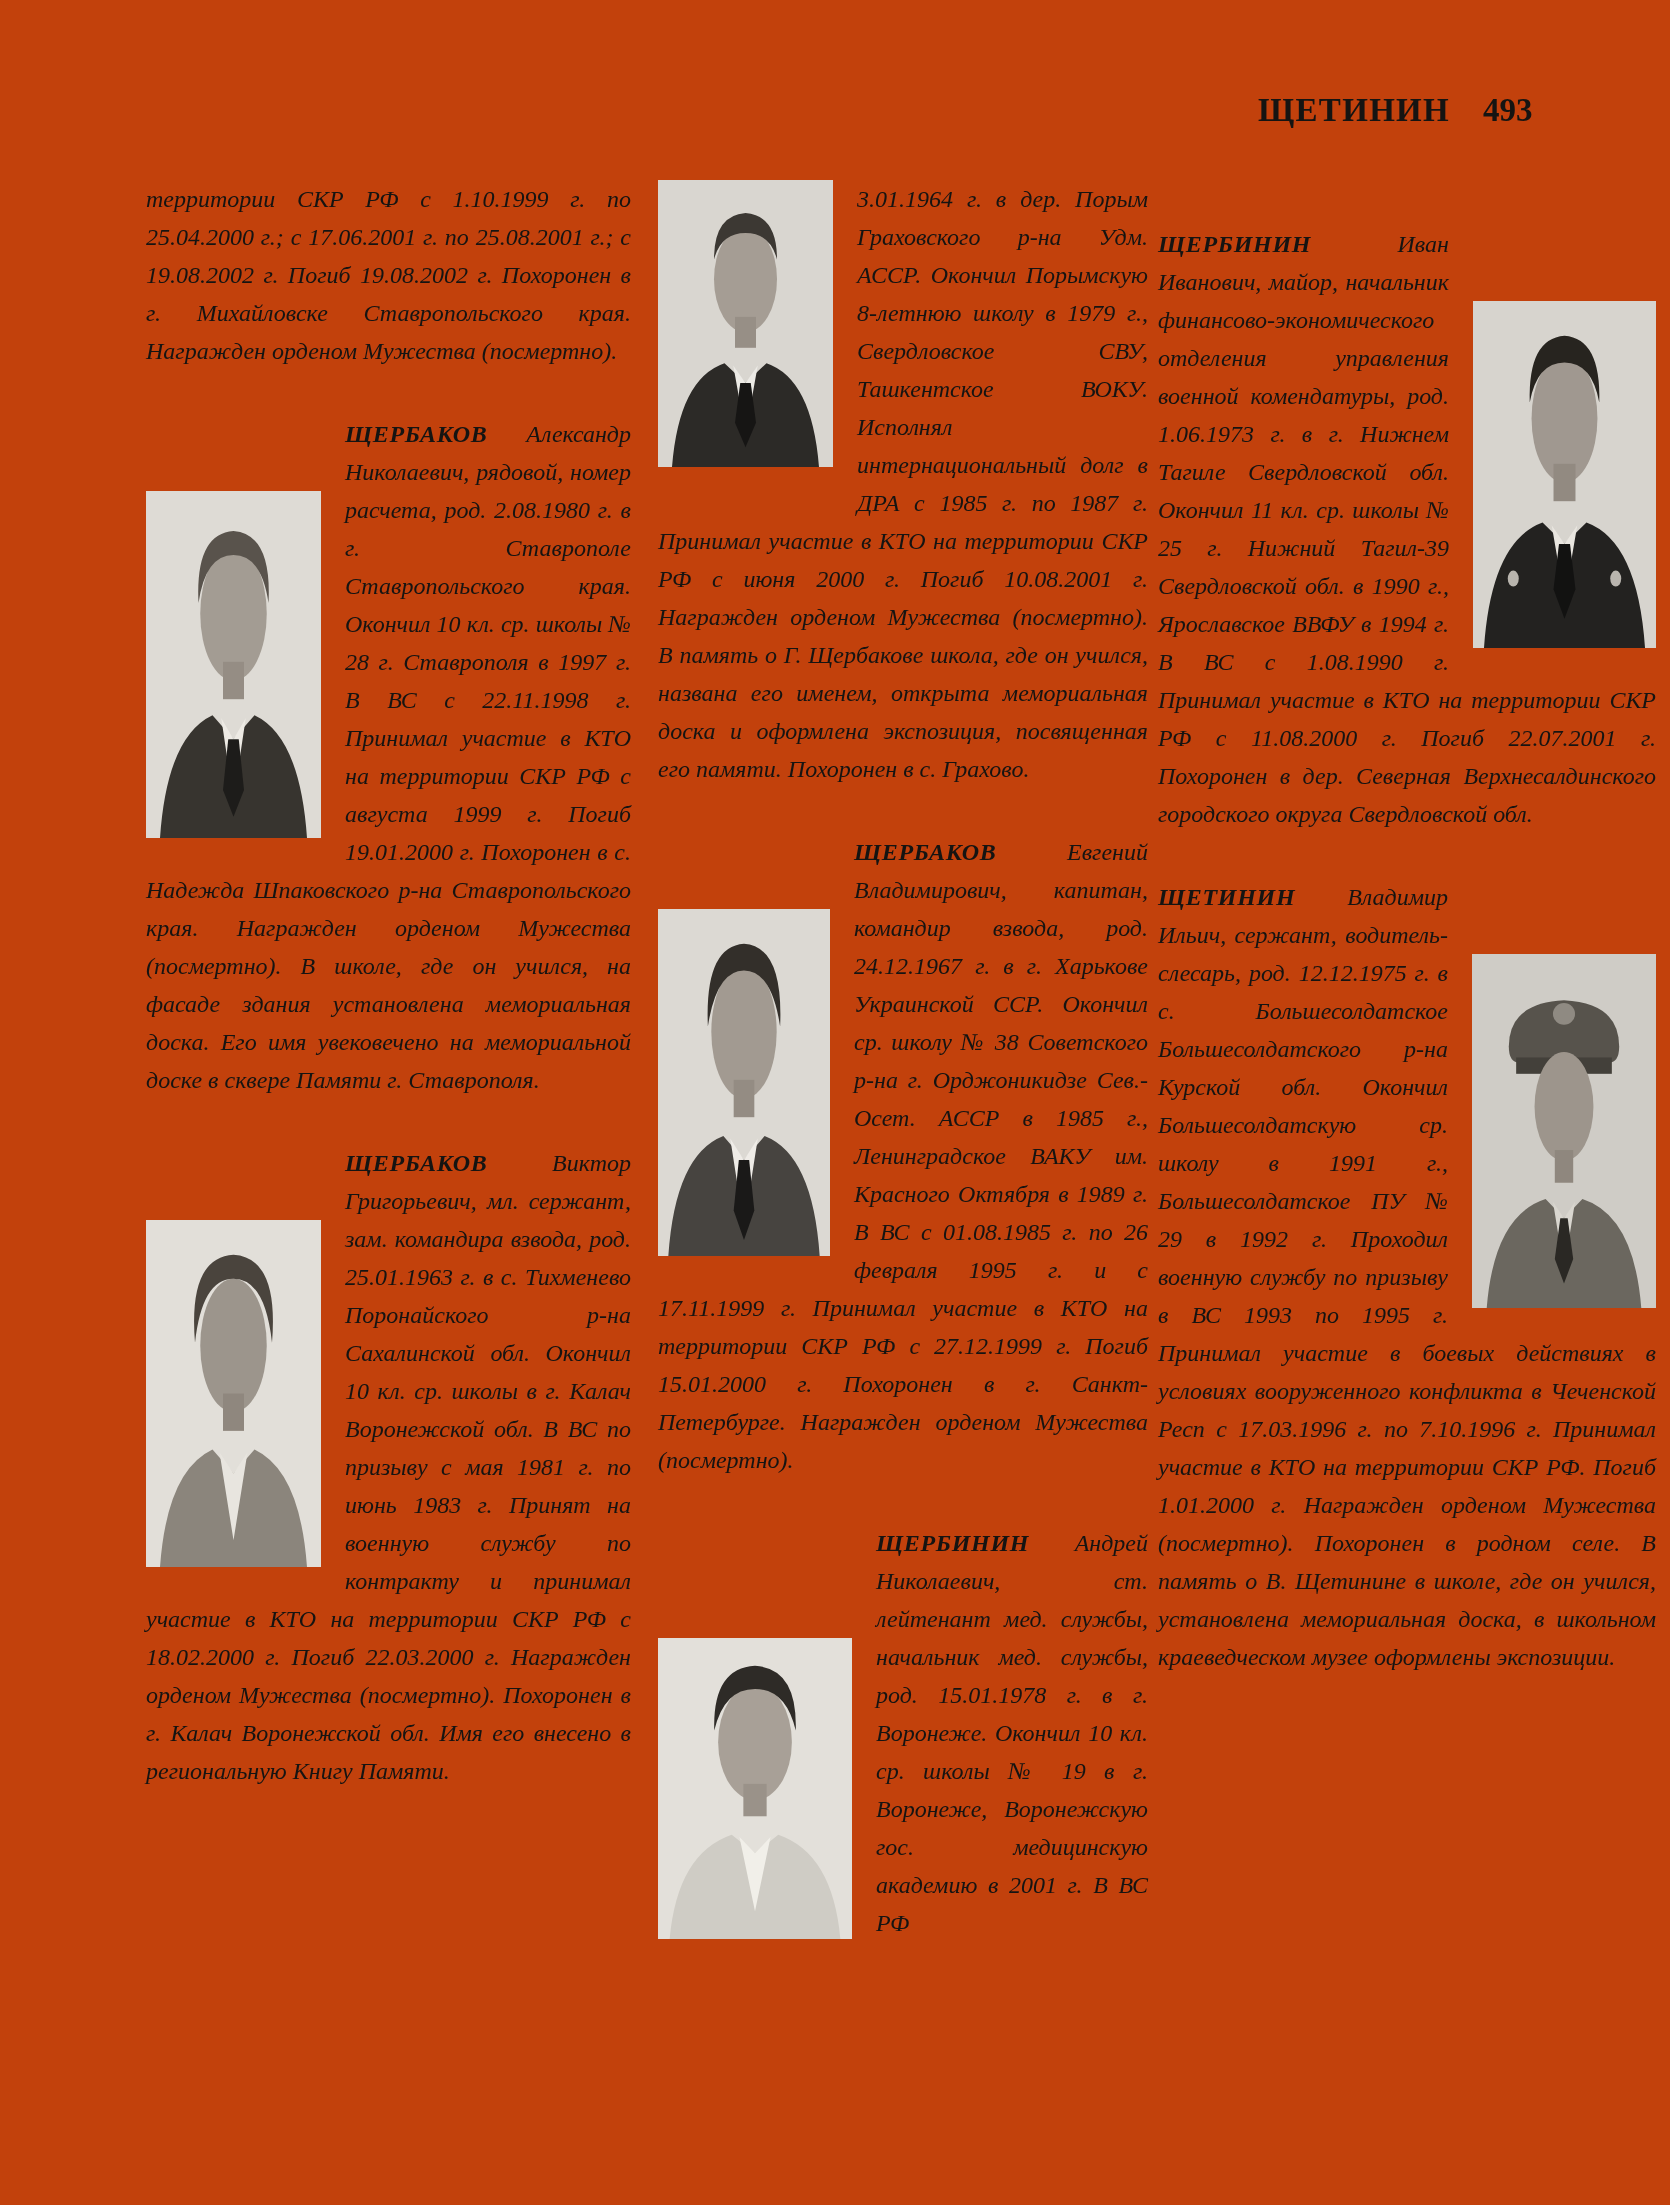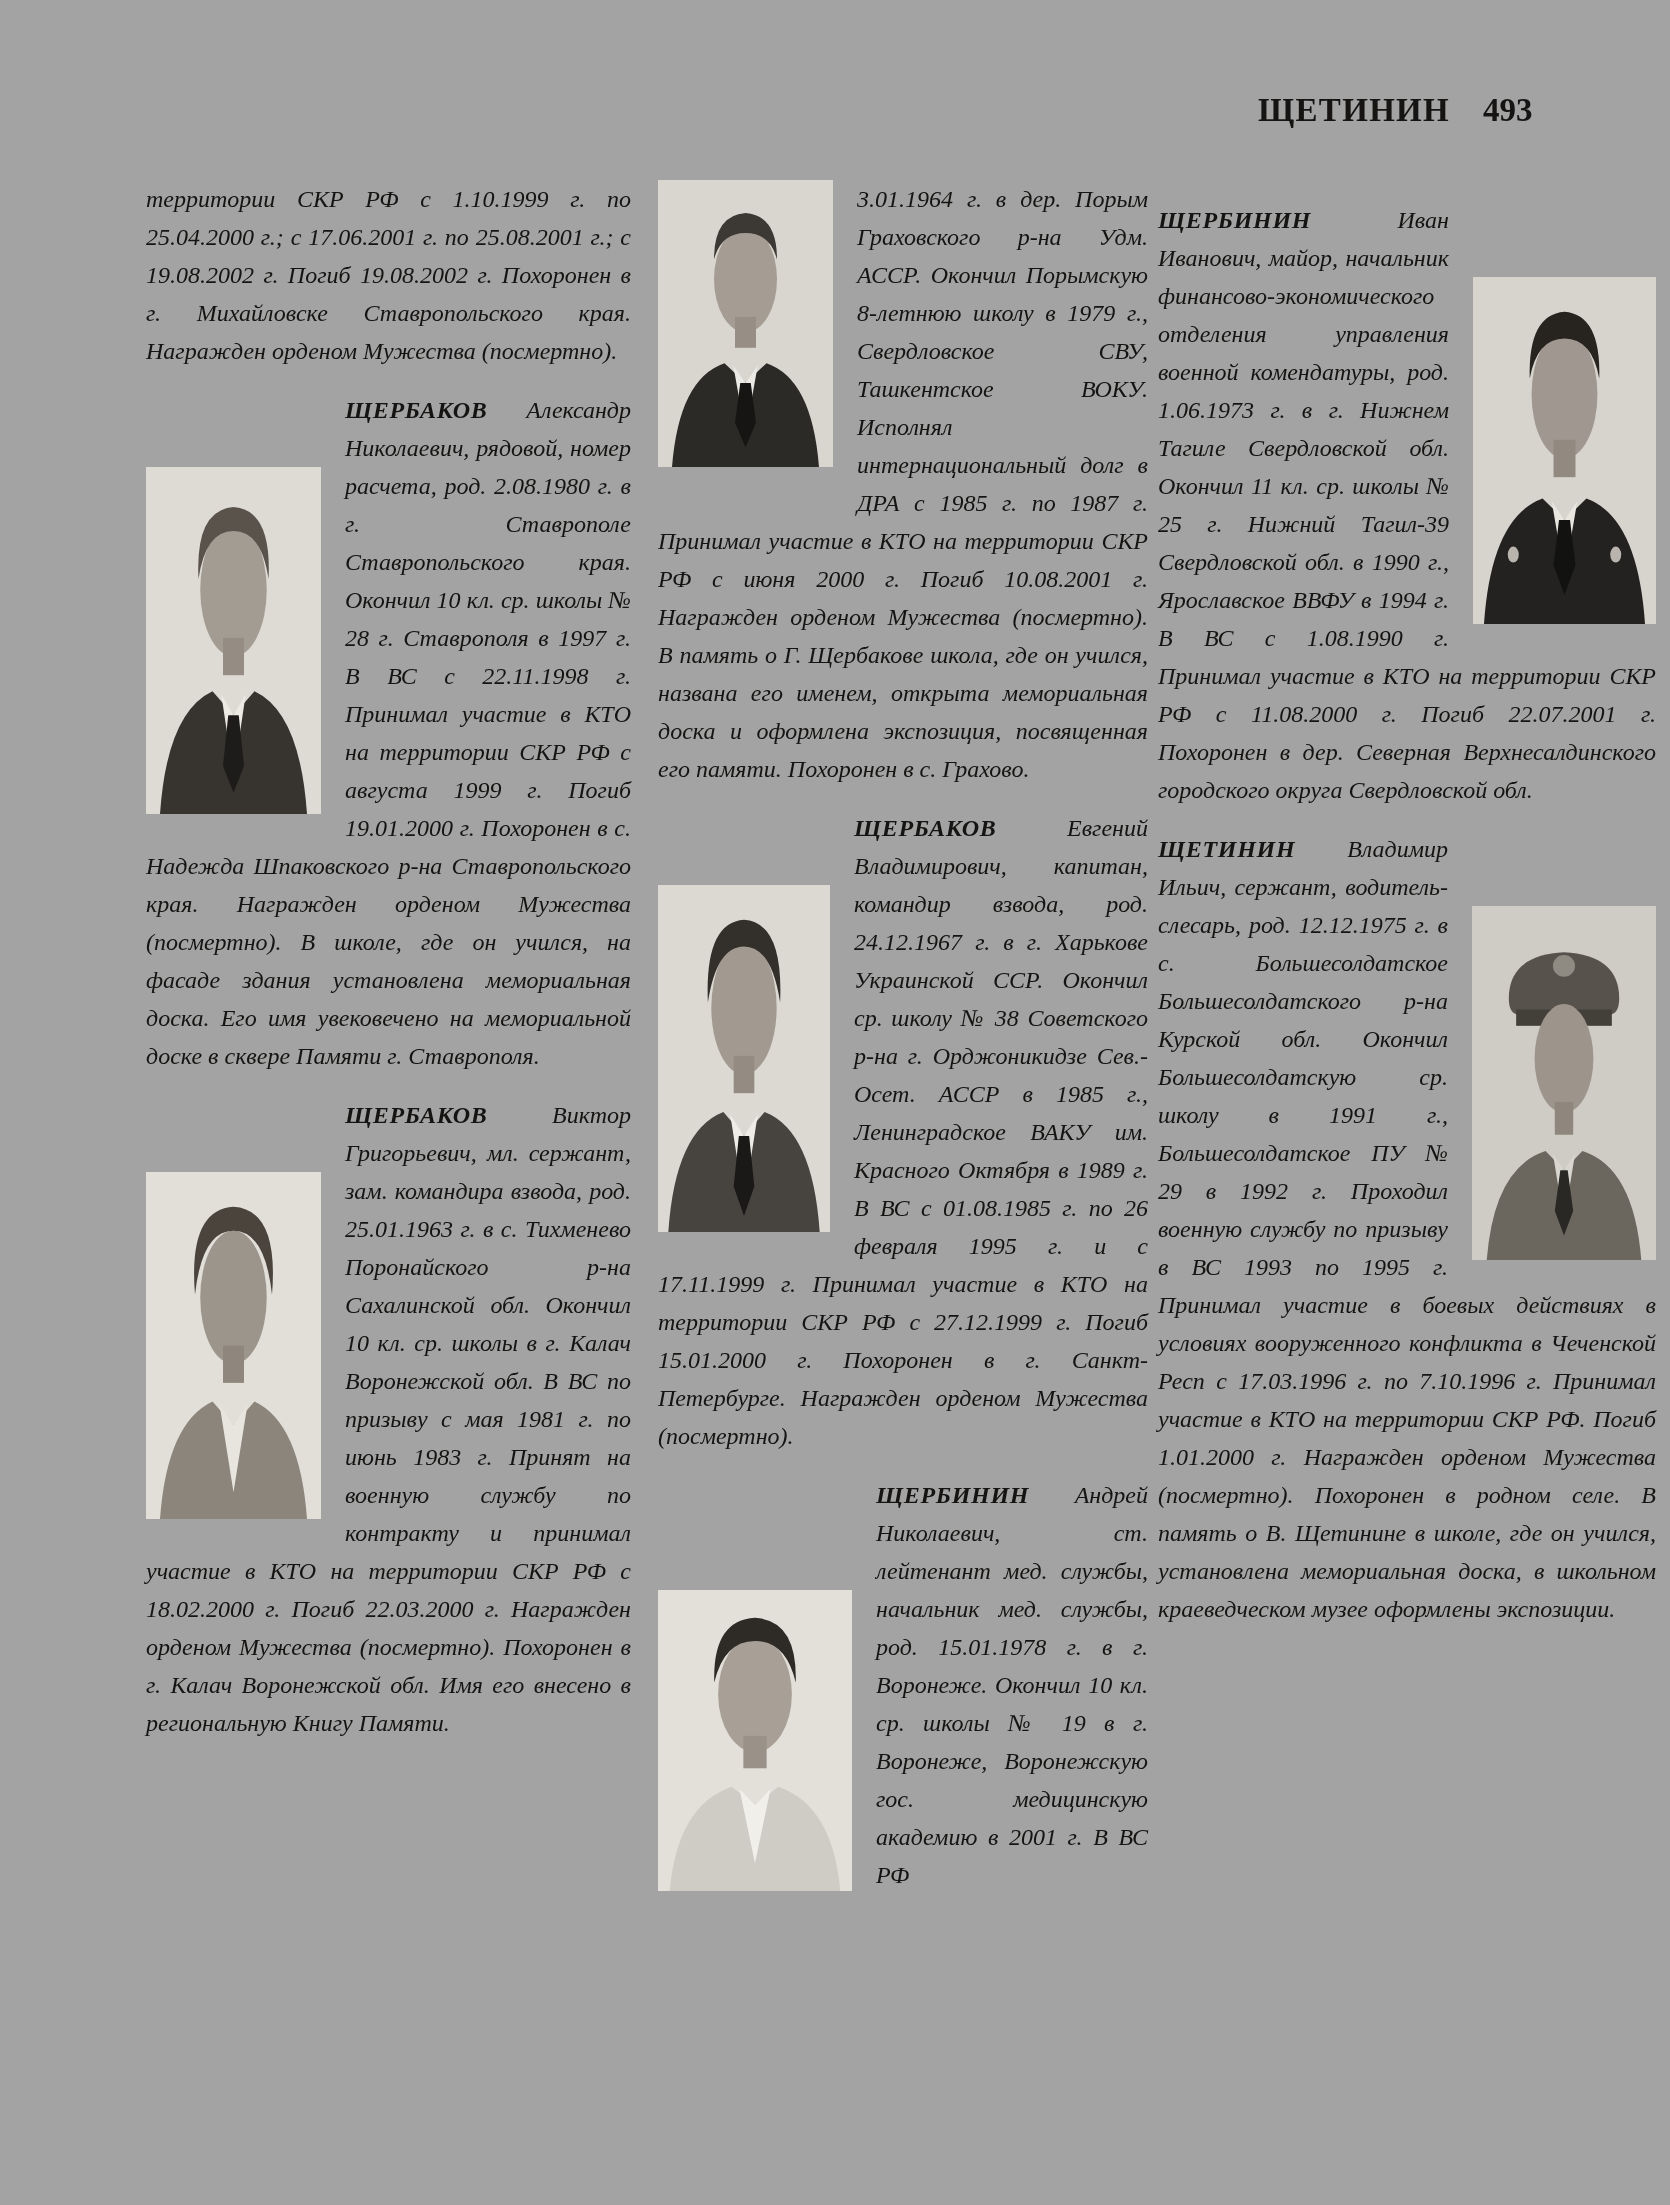--- a/index.html
+++ b/index.html
@@ -1,39 +1,39 @@
 <!DOCTYPE html>
 <html style="font-size:10.7px"><head>
 <meta charset="utf-8">
 <style>
   html,body{margin:0;padding:0;background:#e9e7e3;}
   .page{
     position:relative;
     width:1671px;height:2205px;
-    background:#a3a3a3;
+    background:#c2410c;
     font-family:"Liberation Serif","DejaVu Serif",serif;
     color:#151412;
     overflow:hidden;
   }
   .running-head{
     position:absolute;left:1258px;top:92px;
     font-size:33px;font-weight:700;letter-spacing:1.3px;
   }
   .page-number{
     position:absolute;left:1459px;top:92px;
     font-size:33px;font-weight:700;margin-left:24px;
   }
   .col{
     position:absolute;top:180px;
     font-size:24px;line-height:38px;
     text-align:justify;
     font-style:italic;
   }
   .col p{margin:0;padding:0;}
-  .col p.entry{margin-top:21px;clear:none;}
+  .col p.entry{margin-top:45px;clear:none;}
   b.surname{font-weight:700;letter-spacing:0.7px;}
   
   .photo{
     display:block;position:relative;overflow:hidden;
     background:#dedbd5;
   }
   .ph-left{float:left;margin:0 24px 18.7px 0;}
   .ph-right{float:right;margin:0 0 18.7px 24px;}
   .mt2{margin-top:76px;}
   .mt3{margin-top:114px;}

